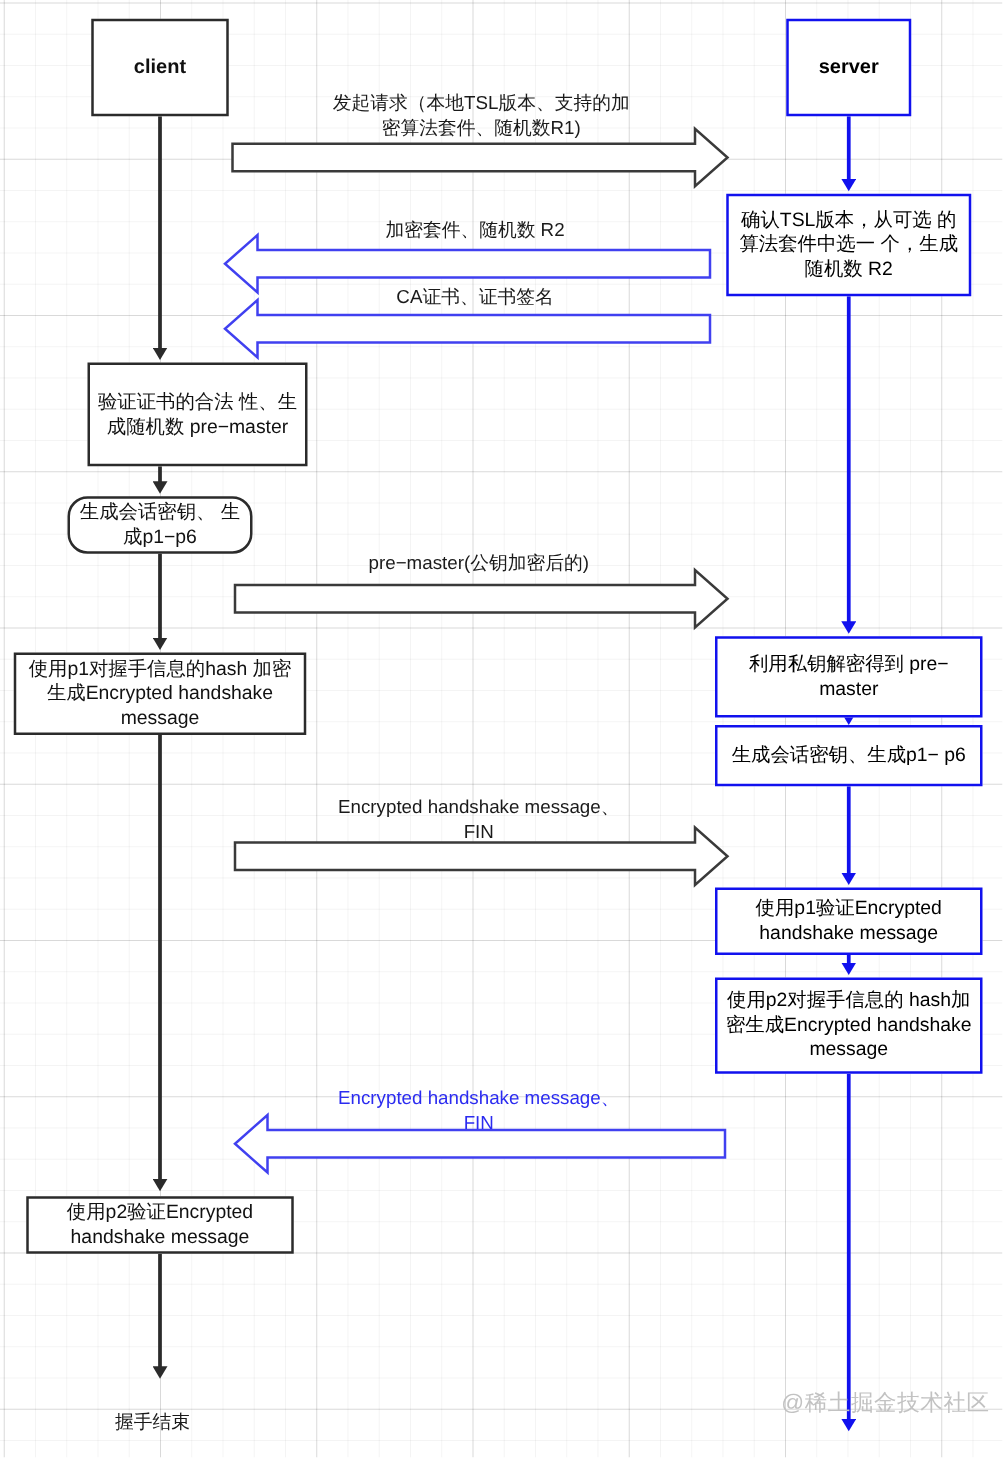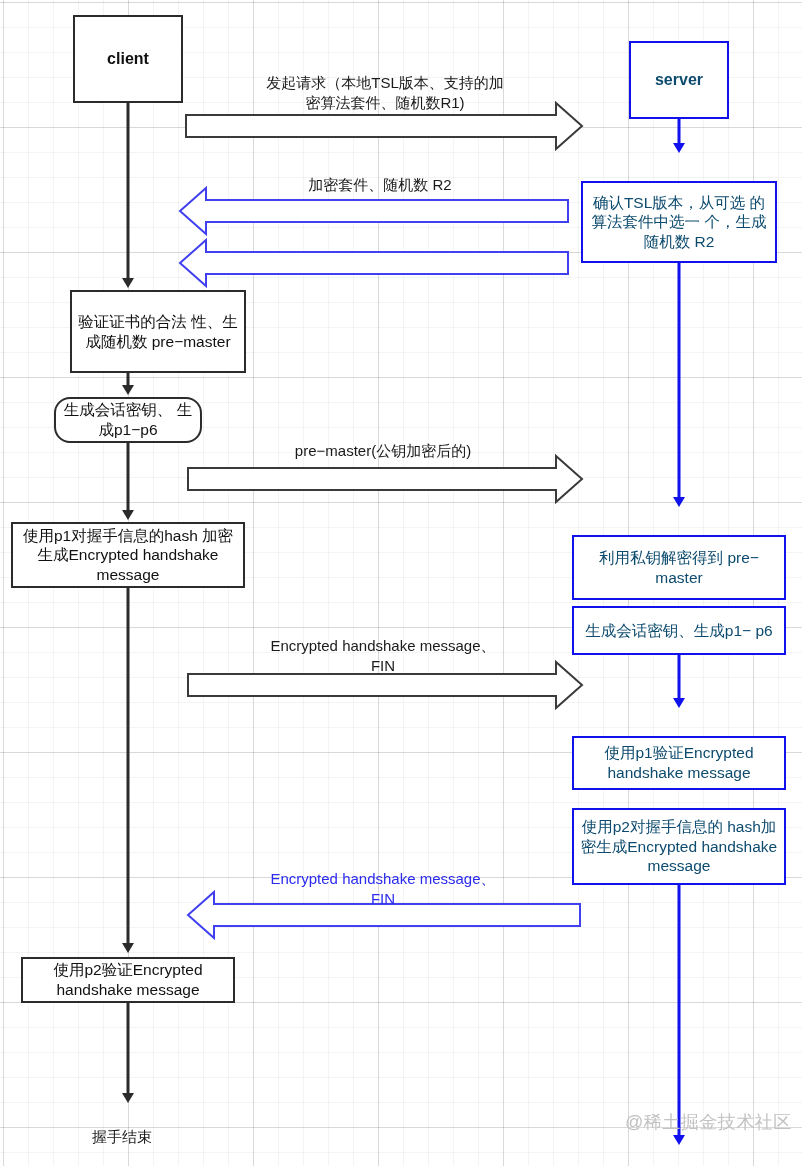--- a/index.html
+++ b/index.html
@@ -41,22 +41,21 @@
     justify-content: center;
     text-align: center;
     line-height: 1.26;
   }
   .node-dark {
     border: 2.5px solid #2b2b2b;
     color: #111111;
   }
   .node-blue {
     border: 2.5px solid #1111ee;
-    color: #0c4a6e;
-    margin-top: 26px;
+    color: #000000;
   }
   .actor {
     font-weight: bold;
     font-size: 16px;
   }
   .proc {
     font-size: 15.5px;
     padding: 3px 6px;
   }
   .msg-label {
@@ -134,21 +133,21 @@
 
     <g>
       <path d="M188,674 L556,674 L556,662 L582,685 L556,708 L556,696 L188,696 Z" fill="#ffffff" stroke="#3a3a3a" stroke-width="2" stroke-linejoin="miter"></path>
     </g>
 
     <g>
       <path d="M580,904 L214,904 L214,892 L188,915 L214,938 L214,926 L580,926 Z" fill="#ffffff" stroke="#4040f0" stroke-width="2" stroke-linejoin="miter"></path>
     </g>
   </svg>
 
-  <div class="node node-dark actor" style="left:73px; top:15px; width:110px; height:88px;">
+  <div class="node node-dark actor" style="left:73px; top:15px; width:110px; height:78px;">
     <span>client</span>
   </div>
 
   <div class="node node-blue actor" style="left:629px; top:15px; width:100px; height:78px;">
     <span>server</span>
   </div>
 
   <div class="node node-dark proc" style="left:70px; top:290px; width:176px; height:83px;">
     <span>验证证书的合法
 性、生成随机数
@@ -196,20 +195,21 @@
     <span>使用p2对握手信息的
 hash加密生成Encrypted
 handshake message</span>
   </div>
 
   <div class="msg-label" style="left:190px; top:73px; width:390px;">发起请求（本地TSL版本、支持的加
 密算法套件、随机数R1)</div>
 
   <div class="msg-label" style="left:190px; top:175px; width:380px;">加密套件、随机数 R2</div>
 
+  <div class="msg-label" style="left:190px; top:228px; width:380px;">CA证书、证书签名</div>
 
   <div class="msg-label" style="left:190px; top:441px; width:386px;">pre−master(公钥加密后的)</div>
 
   <div class="msg-label" style="left:190px; top:636px; width:386px;">Encrypted handshake message、
 FIN</div>
 
   <div class="msg-label blue" style="left:190px; top:869px; width:386px;">Encrypted handshake message、
 FIN</div>
 
   <div class="end-label" style="left:92px; top:1128px;">握手结束</div>

